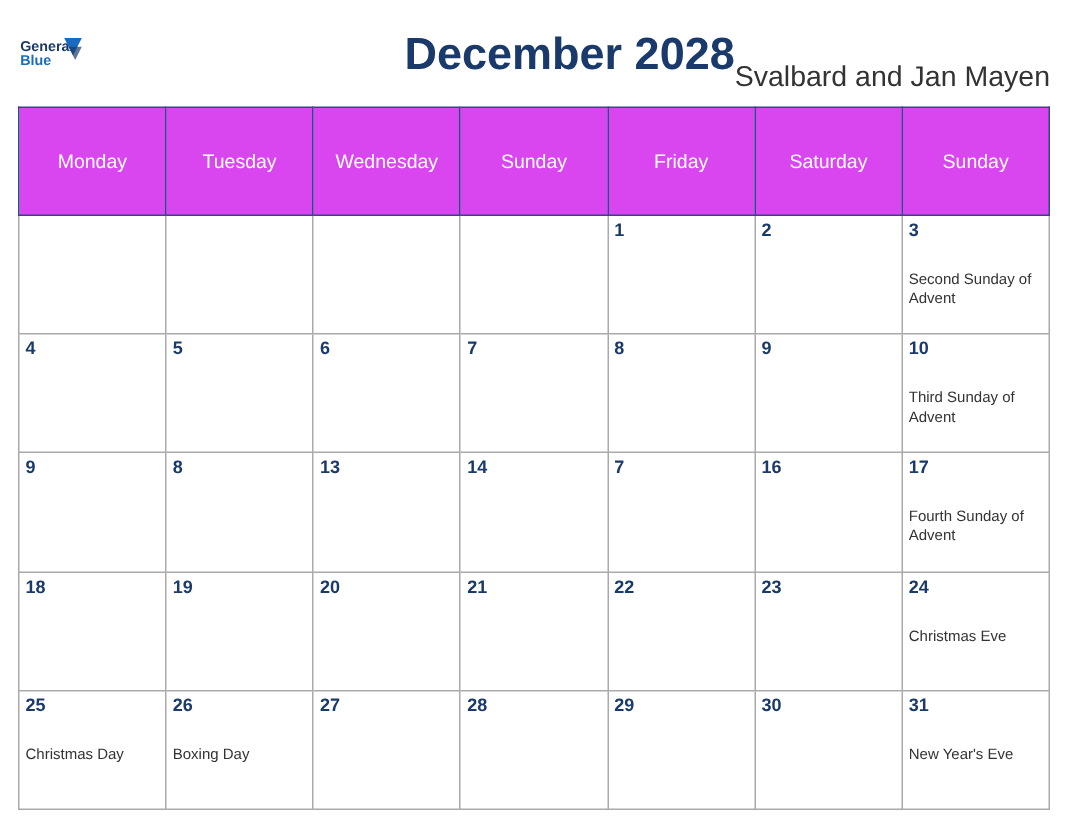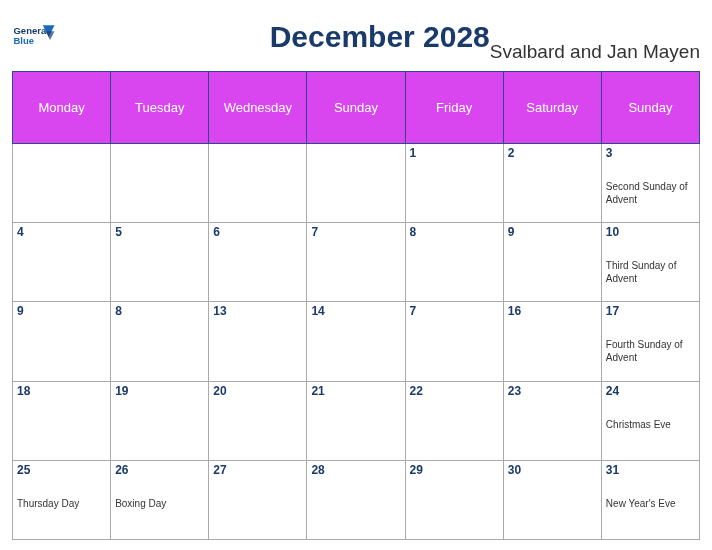--- a/index.html
+++ b/index.html
@@ -212,21 +212,21 @@
             <span class="day-num">23</span>
           </td>
           <td>
             <span class="day-num sunday">24</span>
             <div class="holiday-text">Christmas Eve</div>
           </td>
         </tr>
         <tr>
           <td>
             <span class="day-num">25</span>
-            <div class="holiday-text">Thursday Day</div>
+            <div class="holiday-text">Christmas Day</div>
           </td>
           <td>
             <span class="day-num">26</span>
             <div class="holiday-text">Boxing Day</div>
           </td>
           <td>
             <span class="day-num">27</span>
           </td>
           <td>
             <span class="day-num">28</span>

